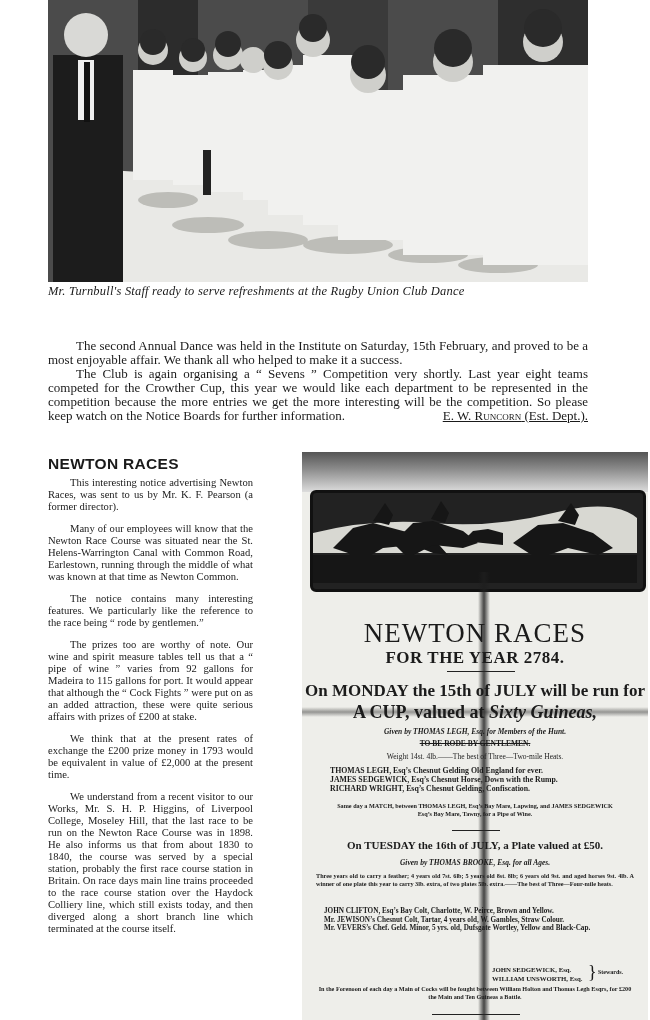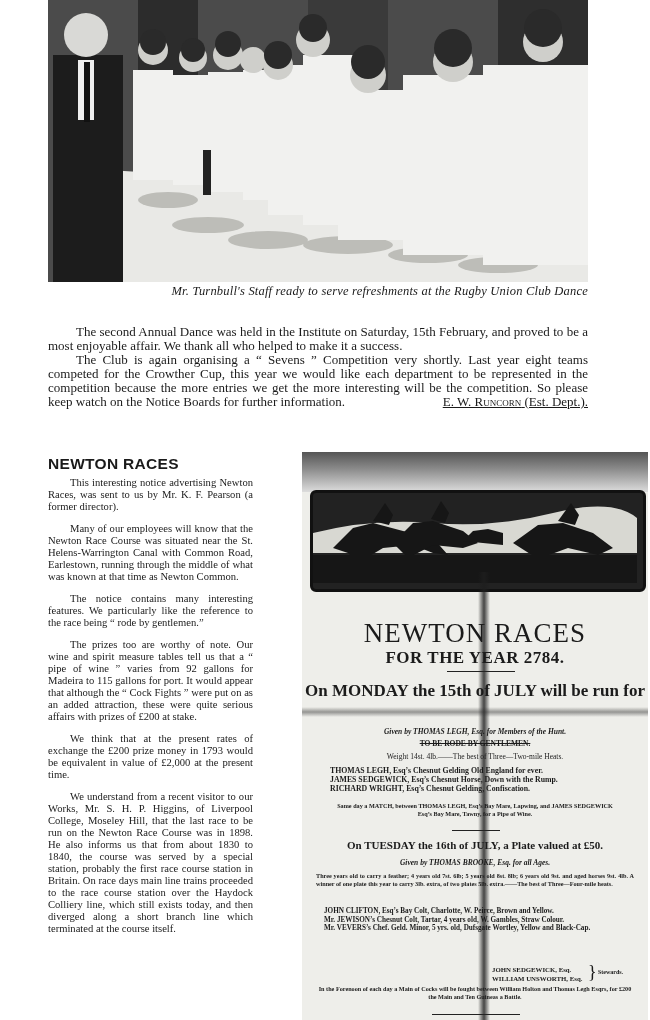--- a/index.html
+++ b/index.html
@@ -10,24 +10,24 @@
     position:relative;
   }
   .photo {
     position:absolute; left:48px; top:0; width:540px; height:282px;
     background:linear-gradient(180deg,#3a3a3a 0%,#555 35%,#6e6e6e 60%,#cfcfcf 75%,#e8e8e8 100%);
     overflow:hidden;
   }
   .photo svg { display:block; }
   .caption {
     position:absolute; left:48px; top:284px; width:540px;
-    text-align:right; font-style:italic; font-size:12.5px; letter-spacing:0.2px;
+    text-align:left; font-style:italic; font-size:12.5px; letter-spacing:0.2px;
   }
   .intro {
-    position:absolute; left:48px; top:325px; width:540px;
+    position:absolute; left:48px; top:339px; width:540px;
     font-size:13px; line-height:14px; text-align:justify;
   }
   .intro p { margin:0; text-indent:28px; }
   .intro .sig { text-align:right; margin-top:-14px;text-decoration:underline; }
   .intro .sig .sc { font-variant:small-caps; }
   .left-col {
     position:absolute; left:48px; top:458px; width:222px;
     font-size:10.6px; line-height:12px; text-align:justify;
   }
   .left-col h2 {
@@ -170,20 +170,23 @@
       </g>
     </svg>
   </div>
   <div class="stain"></div>
   <div class="hstain"></div>
 
   <div class="p-text p-title">NEWTON RACES</div>
   <div class="p-text p-sub">FOR THE YEAR 2784.</div>
   <div class="p-rule"></div>
   <div class="p-text p-monday">On MONDAY the 15th of JULY will be run for</div>
+  <div class="p-text p-cup">
+    <span>A CUP, valued at </span><i>Sixty Guineas,</i>
+  </div>
   <div class="p-text p-small" style="top:275px;font-style:italic;font-weight:bold;">Given by THOMAS LEGH, Esq. for Members of the Hunt.</div>
   <div class="p-text p-small" style="top:287px;font-weight:bold;text-decoration:line-through;">TO BE RODE BY GENTLEMEN.</div>
   <div class="p-text p-small" style="top:300px;">Weight 14st. 4lb.——The best of Three—Two-mile Heats.</div>
 
   <div class="p-entries" style="top:314px;">
     <div>THOMAS LEGH, Esq’s Chesnut Gelding Old England for ever.</div>
     <div>JAMES SEDGEWICK, Esq’s Chesnut Horse, Down with the Rump.</div>
     <div>RICHARD WRIGHT, Esq’s Chesnut Gelding, Confiscation.</div>
   </div>
   <div class="p-text p-tiny" style="top:350px;left:30px;width:286px;font-weight:bold;">Same day a MATCH, between THOMAS LEGH, Esq’s Bay Mare, Lapwing, and JAMES SEDGEWICK Esq’s Bay Mare, Tawny, for a Pipe of Wine.</div>

